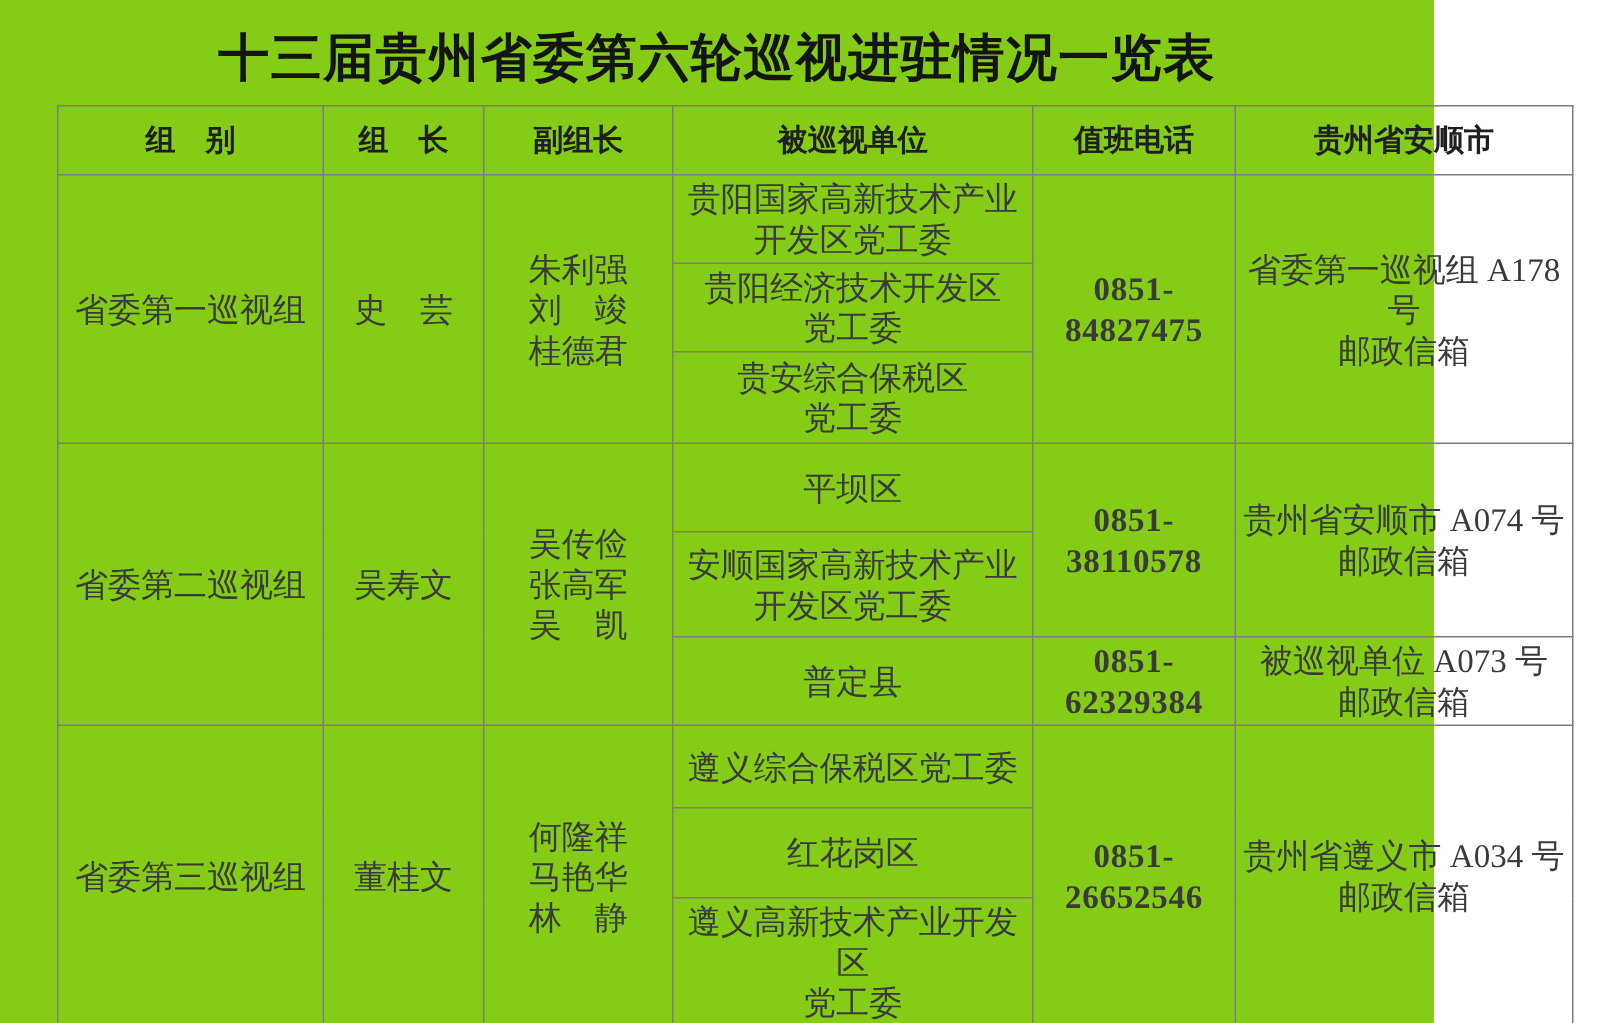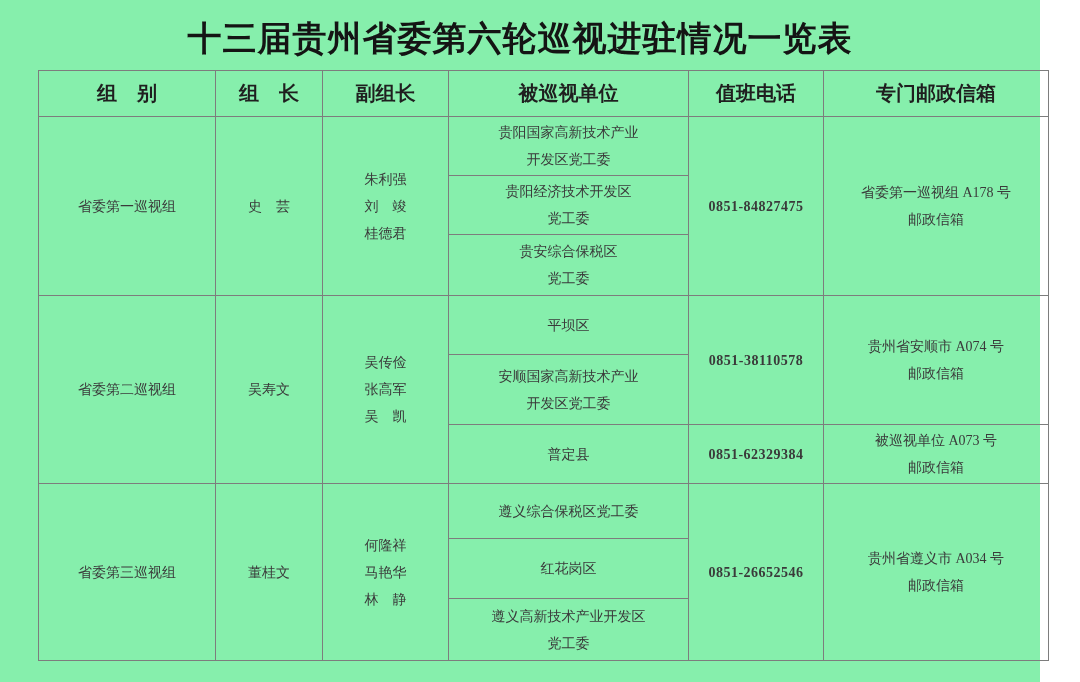--- a/index.html
+++ b/index.html
@@ -3,21 +3,21 @@
 <meta charset="utf-8">
 <style>
   * { margin:0; padding:0; box-sizing:border-box; }
   html,body { background:#ffffff; }
   body {
     width:1080px; height:682px;
     font-family:"Liberation Serif","DejaVu Serif",serif;
     color:#3a3a3a;
     overflow:hidden;
   }
-  .page { position:relative; width:1040px; height:682px; background:#86efac; }
+  .page { position:relative; width:956px; height:682px; background:#84cc16; }
   .doc-title {
     position:absolute; top:16px; left:0; width:100%;
     text-align:center;
     font-size:34px; font-weight:bold; color:#141414;
     letter-spacing:1px;
     font-family:"Liberation Serif","DejaVu Serif",serif;
   }
   table.inspection {
     position:absolute; left:38px; top:70px;
     width:1010px;
@@ -28,21 +28,21 @@
     text-align:center; vertical-align:middle;
     padding:2px 4px;
     white-space:pre-line;
   }
   .inspection th {
     font-family:"Liberation Sans","DejaVu Sans",sans-serif;
     font-weight:bold; font-size:20px; color:#1f1f1f;
     height:46px;
   }
   .inspection td {
-    font-size:14px; line-height:27px; color:#3a3a3a;
+    font-size:22px; line-height:27px; color:#3a3a3a;
   }
   .cell-phone { font-family:"Liberation Serif","DejaVu Serif",serif; letter-spacing:0.5px;font-weight:bold; }
 </style>
 </head>
 <body>
 
 <div class="page">
 
   <div class="doc-title">十三届贵州省委第六轮巡视进驻情况一览表</div>
 
@@ -55,21 +55,21 @@
       <col style="width:135px">
       <col style="width:225px">
     </colgroup>
     <thead>
       <tr>
         <th>组　别</th>
         <th>组　长</th>
         <th>副组长</th>
         <th>被巡视单位</th>
         <th>值班电话</th>
-        <th>专门邮政信箱</th>
+        <th>贵州省安顺市</th>
       </tr>
     </thead>
     <tbody>
 
       <tr style="height:52px;">
         <td rowspan="3">省委第一巡视组</td>
         <td rowspan="3">史　芸</td>
         <td rowspan="3">朱利强
 刘　竣
 桂德君</td>

